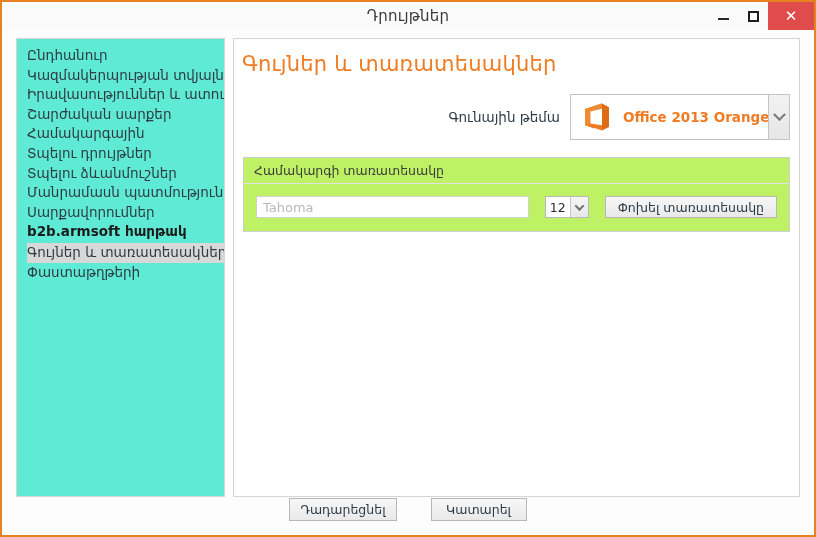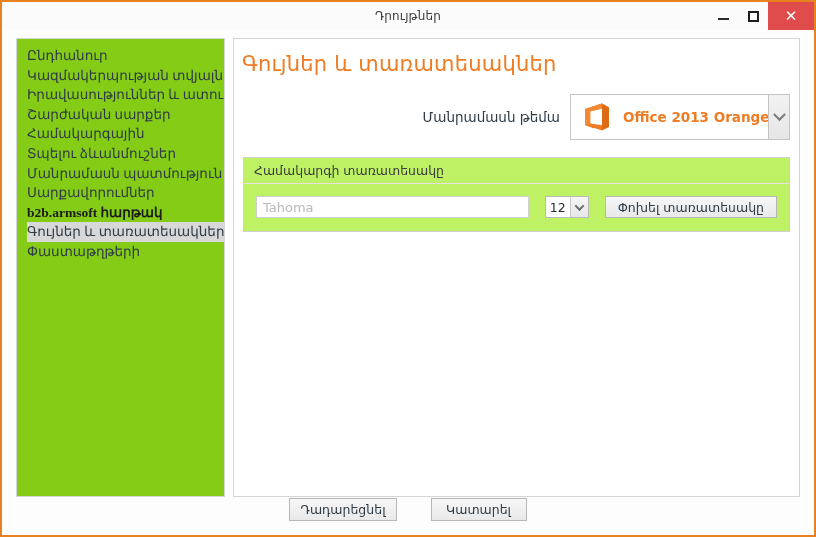--- a/index.html
+++ b/index.html
@@ -31,21 +31,21 @@
   .titlebar {
     position: relative;
     height: 28px;
     min-height: 28px;
     background: #fbfbfb;
     display: flex;
     align-items: center;
     justify-content: center;
   }
   .title-text {
-    font-size: 12px;
+    font-size: 15px;
     color: #3b3b3b;
     letter-spacing: .2px;
     user-select: none;
   }
   .win-controls {
     position: absolute;
     right: 0; top: 0;
     height: 28px;
     display: flex;
     align-items: stretch;
@@ -94,25 +94,24 @@
   }
 
   
   .sidebar {
     position: absolute;
     left: 14px;
     top: 8px;
     width: 209px;
     height: 459px;
     box-sizing: border-box;
-    background: #84cc16;
+    background: #5eead4;
     border: 1px solid #d5d5d5;
     overflow: hidden;
     padding: 7px 0 0 0;
-    font-family: Liberation Serif, serif;
   }
   .side-item {
     font-size: 13.5px;
     color: #2f3b45;
     padding: 1px 4px 1px 10px;
     line-height: 17.6px;
     white-space: nowrap;
     cursor: default;
     display: block;
   }
@@ -325,34 +324,35 @@
   </div>
 
   <div class="client">
 
     <div class="sidebar">
       <div class="side-item">Ընդհանուր</div>
       <div class="side-item">Կազմակերպության տվյալներ</div>
       <div class="side-item">Իրավասություններ և ատուգումներ</div>
       <div class="side-item">Շարժական սարքեր</div>
       <div class="side-item">Համակարգային</div>
+      <div class="side-item">Տպելու դրույթներ</div>
       <div class="side-item">Տպելու ձևանմուշներ</div>
       <div class="side-item">Մանրամասն պատմություն</div>
       <div class="side-item">Սարքավորումներ</div>
       <div class="side-item bold">b2b.armsoft հարթակ</div>
       <div class="side-item selected">Գույներ և տառատեսակներ</div>
       <div class="side-item">Փաստաթղթերի</div>
     </div>
 
     <div class="main">
 
       <div class="page-title">Գույներ և տառատեսակներ</div>
 
       <div class="theme-row">
-        <div class="theme-label">Մանրամասն թեմա</div>
+        <div class="theme-label">Գունային թեմա</div>
         <div class="theme-combo">
           <div class="theme-combo-inner">
             <svg class="office-logo" viewBox="0 0 28 30">
               <polygon points="2,23 11,26.5 11,4.5 19,1.5 19,6.5 11,4.5" fill="#e8761f"></polygon>
               <polygon points="2,7 19,1.5 19,28.5 2,23" fill="#ef7c23"></polygon>
               <polygon points="2,7 19,1.5 19,6.8 7.4,9.6 7.4,21.5 2,23" fill="#f08a33"></polygon>
               <polygon points="7.4,9.6 19,6.8 19,23.2 7.4,21.5" fill="#ffffff"></polygon>
               <polygon points="19,1.5 26,5.2 26,25 19,28.5" fill="#dd6b14"></polygon>
             </svg>
             <div class="theme-value">Office 2013 Orange</div>

